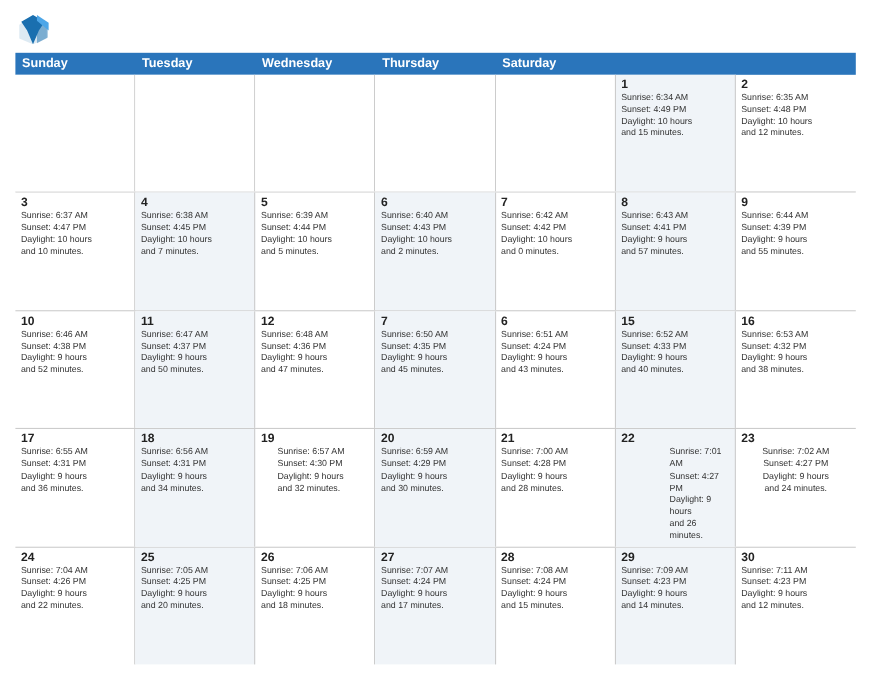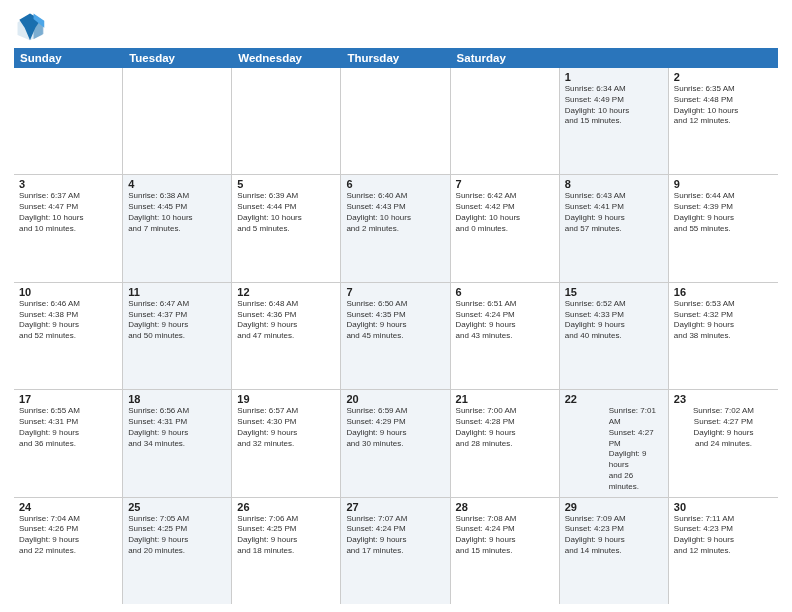--- a/index.html
+++ b/index.html
@@ -286,21 +286,21 @@
           </div>
           <div class="cal-cell shaded">
             <span class="day-num">18</span>
             <div class="day-info" style="white-space: pre-line;">Sunrise: 6:56 AM
 Sunset: 4:31 PM
 Daylight: 9 hours
 and 34 minutes.</div>
           </div>
           <div class="cal-cell">
             <span class="day-num">19</span>
-            <div class="day-info" style="white-space: pre-line;">Sunrise: 6:57 AM
+            <div class="day-info" style="white-space: pre-line; margin-left: 15px;">Sunrise: 6:57 AM
 Sunset: 4:30 PM
 Daylight: 9 hours
 and 32 minutes.</div>
           </div>
           <div class="cal-cell shaded">
             <span class="day-num">20</span>
             <div class="day-info" style="white-space: pre-line;">Sunrise: 6:59 AM
 Sunset: 4:29 PM
 Daylight: 9 hours
 and 30 minutes.</div>

